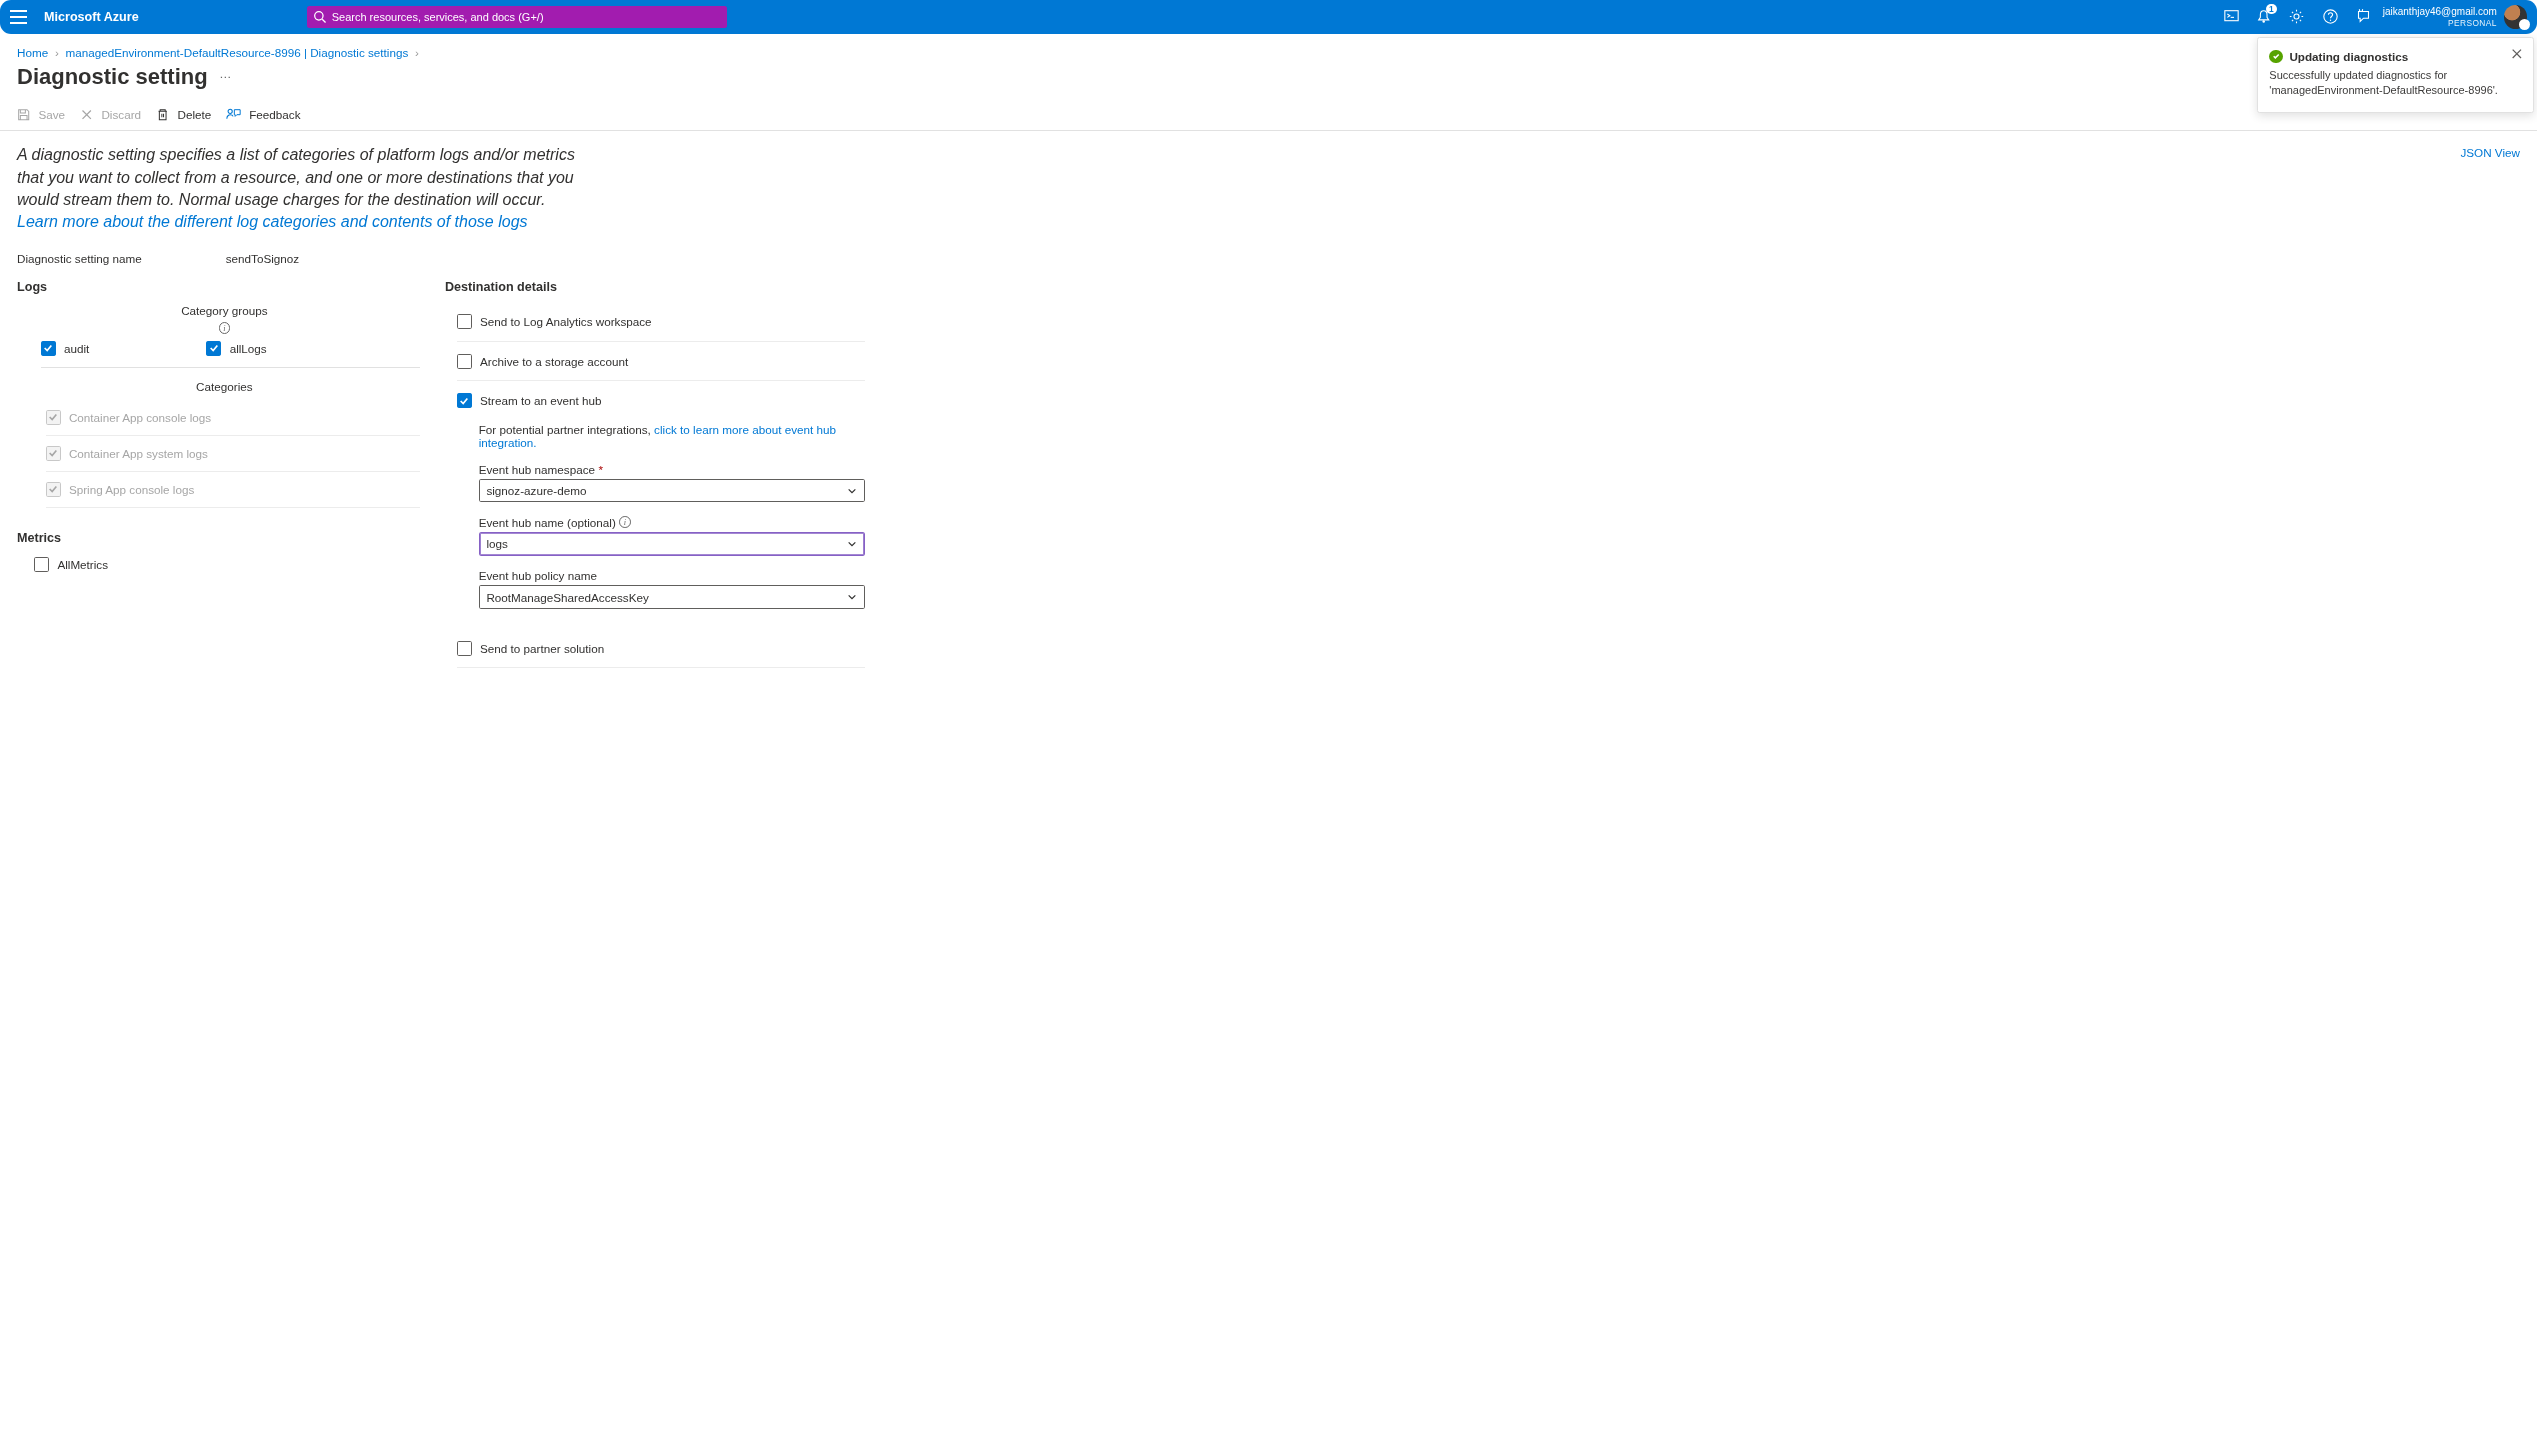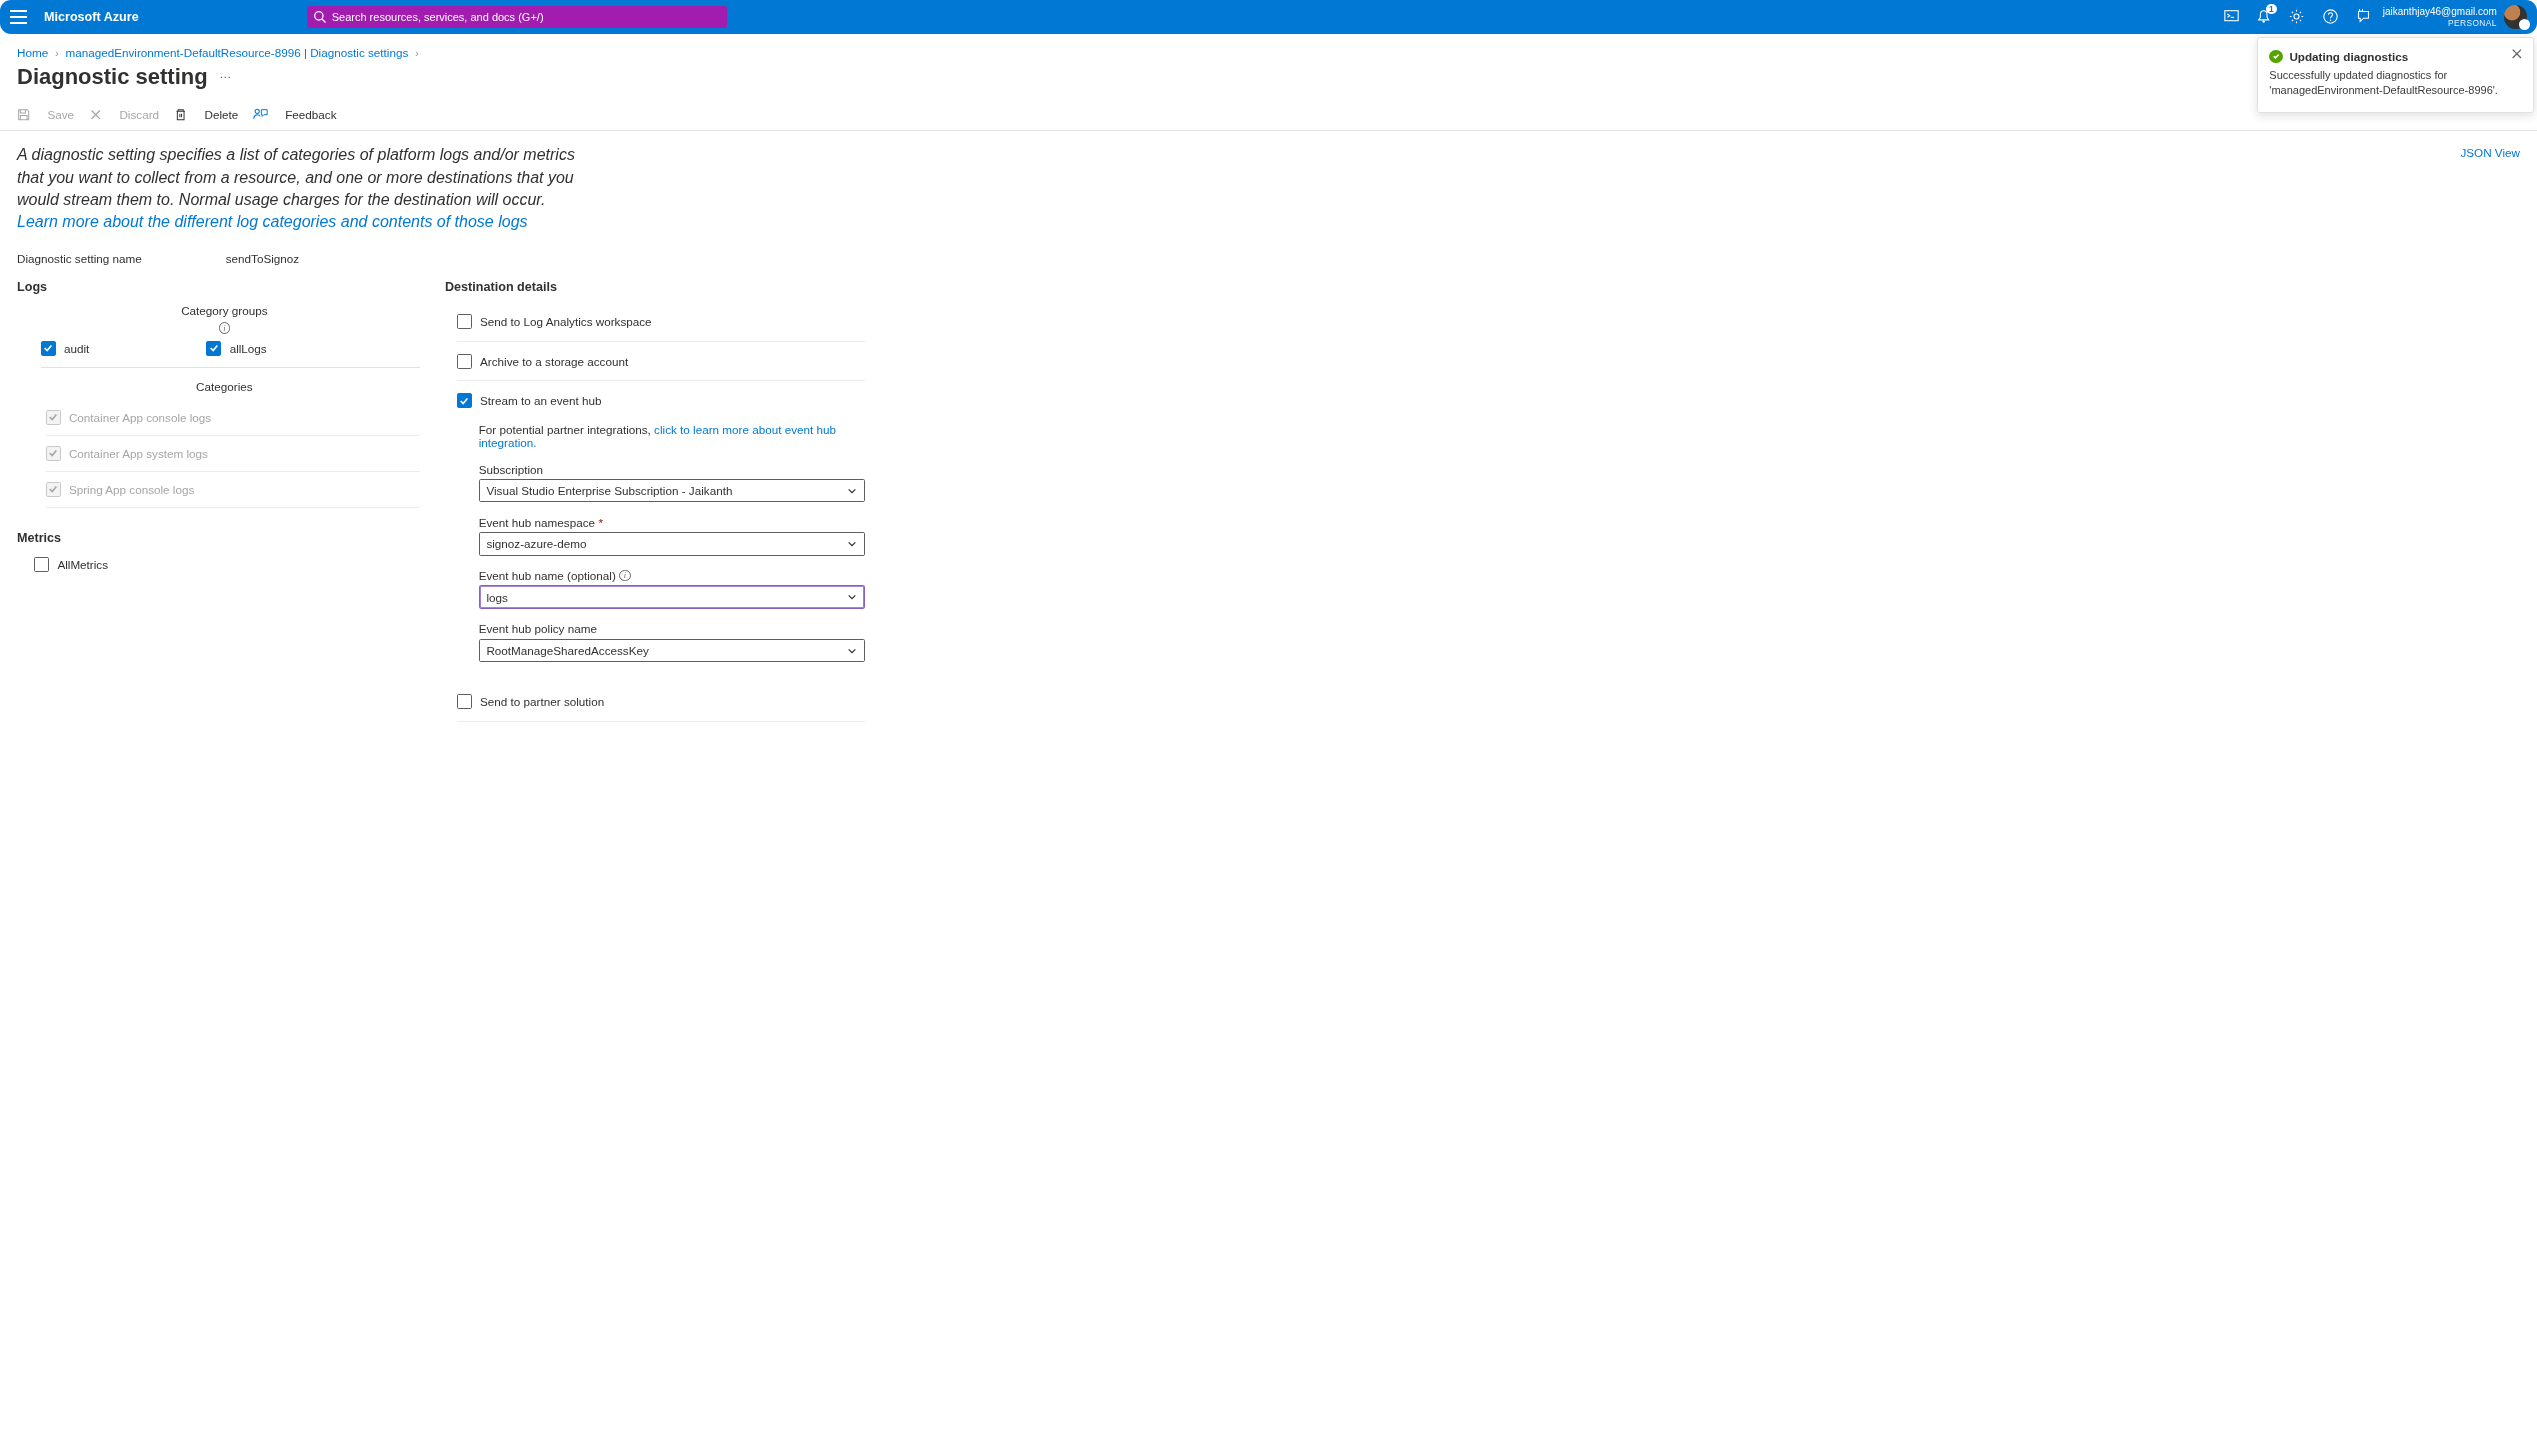--- a/index.html
+++ b/index.html
@@ -29,21 +29,21 @@
 .crumbs a { color: #0078d4; text-decoration: none; }
 .crumbs .sep { color: #999; }
 
 
 .title-row { padding: 5px 17px 6.7px; display:flex; align-items:center; gap:11.7px; }
 .title { font-size: 22px; font-weight: 600; }
 .title-dots { color:#666; letter-spacing:0.8px; cursor:pointer; }
 
 
 .cmdbar { display:flex; gap:15px; padding: 11.7px 17px 8.4px; border-bottom:0.8px solid #e1e1e1; font-size:11.7px; }
-.cmd { display:flex; align-items:center; gap:17px; cursor:pointer; color:#323130; }
+.cmd { display:flex; align-items:center; gap:8px; cursor:pointer; color:#323130; }
 .cmd.disabled { color:#a6a6a6; cursor:default; }
 
 
 .body { padding: 13.4px 17px; }
 .desc { max-width: 571px; font-size: 16px; line-height: 1.4; font-style: italic; }
 .desc a { color:#0078d4; text-decoration:none; }
 .json-link { float:right; color:#0078d4; cursor:pointer; margin-top: 1.7px; }
 
 .name-row { display:flex; align-items:center; gap:84px; margin-top: 18.5px; font-size:11.7px; }
 
@@ -282,29 +282,20 @@
               <svg width="10" height="10" viewBox="0 0 12 12">
                 <path d="M2 6 L5 9 L10 3" fill="none" stroke="#fff" stroke-width="2"></path>
               </svg>
             </span>
           <span>Stream to an event hub</span>
         </label>
 
         <div class="dest-sub">
           <span>For potential partner integrations, </span><a href="#">click to learn more about event hub integration.</a>
 
-          <div class="field">
-            <div class="field-label">Subscription</div>
-            <div class="select">
-              <span>Visual Studio Enterprise Subscription - Jaikanth</span>
-              <svg width="10" height="10" viewBox="0 0 12 12">
-                  <path d="M2 4 L6 8 L10 4" fill="none" stroke="#323130" stroke-width="1.5"></path>
-                </svg>
-            </div>
-          </div>
 
           <div class="field">
             <div class="field-label">
                 <span>Event hub namespace</span>
                 <span class="req">*</span>
               </div>
             <div class="select">
               <span>signoz-azure-demo</span>
               <svg width="10" height="10" viewBox="0 0 12 12">
                   <path d="M2 4 L6 8 L10 4" fill="none" stroke="#323130" stroke-width="1.5"></path>

